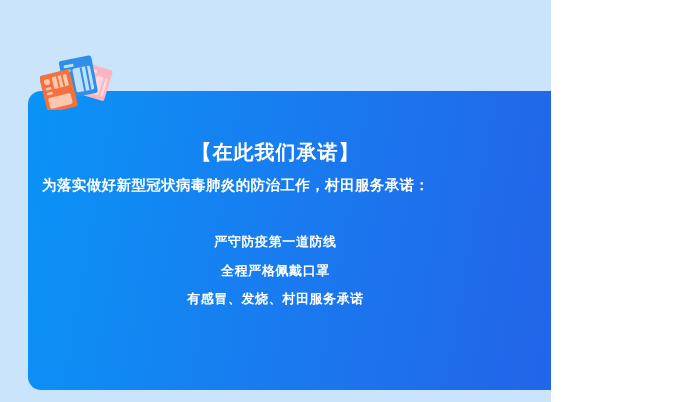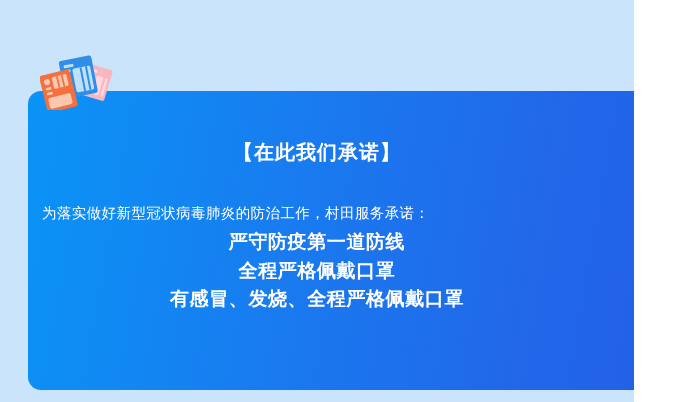--- a/index.html
+++ b/index.html
@@ -8,21 +8,21 @@
   }
   body {
     width: 678px;
     height: 402px;
     overflow: hidden;
     font-family: "Liberation Sans", "DejaVu Sans", sans-serif;
   }
 
   #stage {
     position: relative;
-    width: 634px;
+    width: 551px;
     height: 402px;
     background: #c9e4fb;
     overflow: hidden;
   }
 
   
   #promise-card {
     position: absolute;
     left: 28px;
     top: 91px;
@@ -59,41 +59,40 @@
     line-height: 28px;
     z-index: 3;
   }
 
   #promise-subtitle {
     position: absolute;
     left: 42px;
     top: 174px;
     color: #ffffff;
     font-size: 14.5px;
-    font-weight: normal;
+    font-weight: bold;
     letter-spacing: 0.4px;
     line-height: 22px;
     z-index: 3;
-    margin-top: 28px;
   }
 
   #promise-lines {
     position: absolute;
     left: 0;
     right: 0;
     top: 228px;
     z-index: 3;
     display: flex;
     flex-direction: column;
     align-items: center;
   }
 
   .promise-line {
     color: #ffffff;
-    font-size: 19px;
+    font-size: 13px;
     font-weight: bold;
     letter-spacing: 0.6px;
     line-height: 28.5px;
     text-align: center;
     white-space: nowrap;
   }
 </style>
 </head>
 <body>
 
@@ -135,16 +134,16 @@
     </svg>
   </div>
 
   <div id="promise-title">【在此我们承诺】</div>
 
   <div id="promise-subtitle">为落实做好新型冠状病毒肺炎的防治工作，村田服务承诺：</div>
 
   <div id="promise-lines">
     <div class="promise-line">严守防疫第一道防线</div>
     <div class="promise-line">全程严格佩戴口罩</div>
-    <div class="promise-line">有感冒、发烧、全程严格佩戴口罩</div>
+    <div class="promise-line">有感冒、发烧、村田服务承诺</div>
   </div>
 
 </div>
 
 </body></html>

